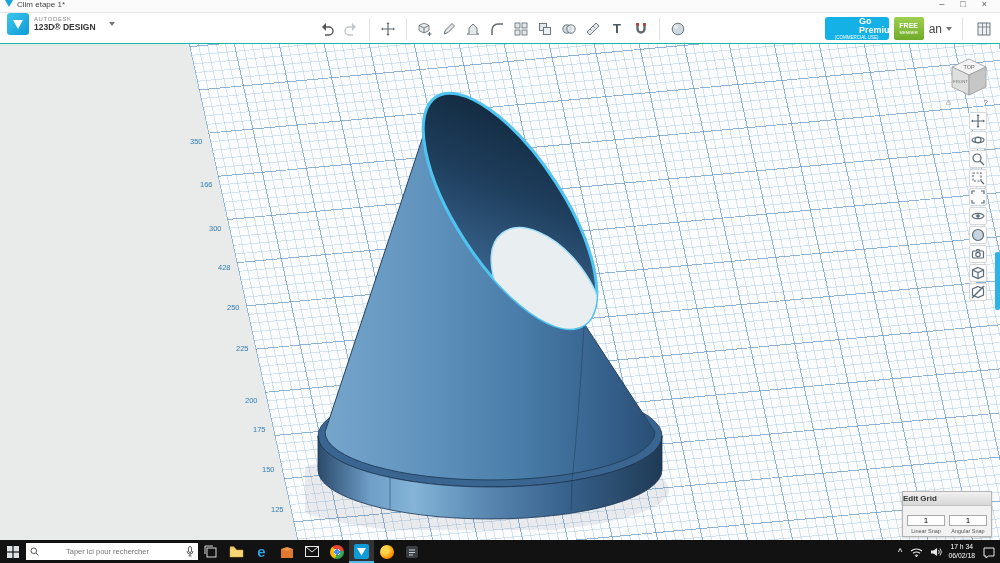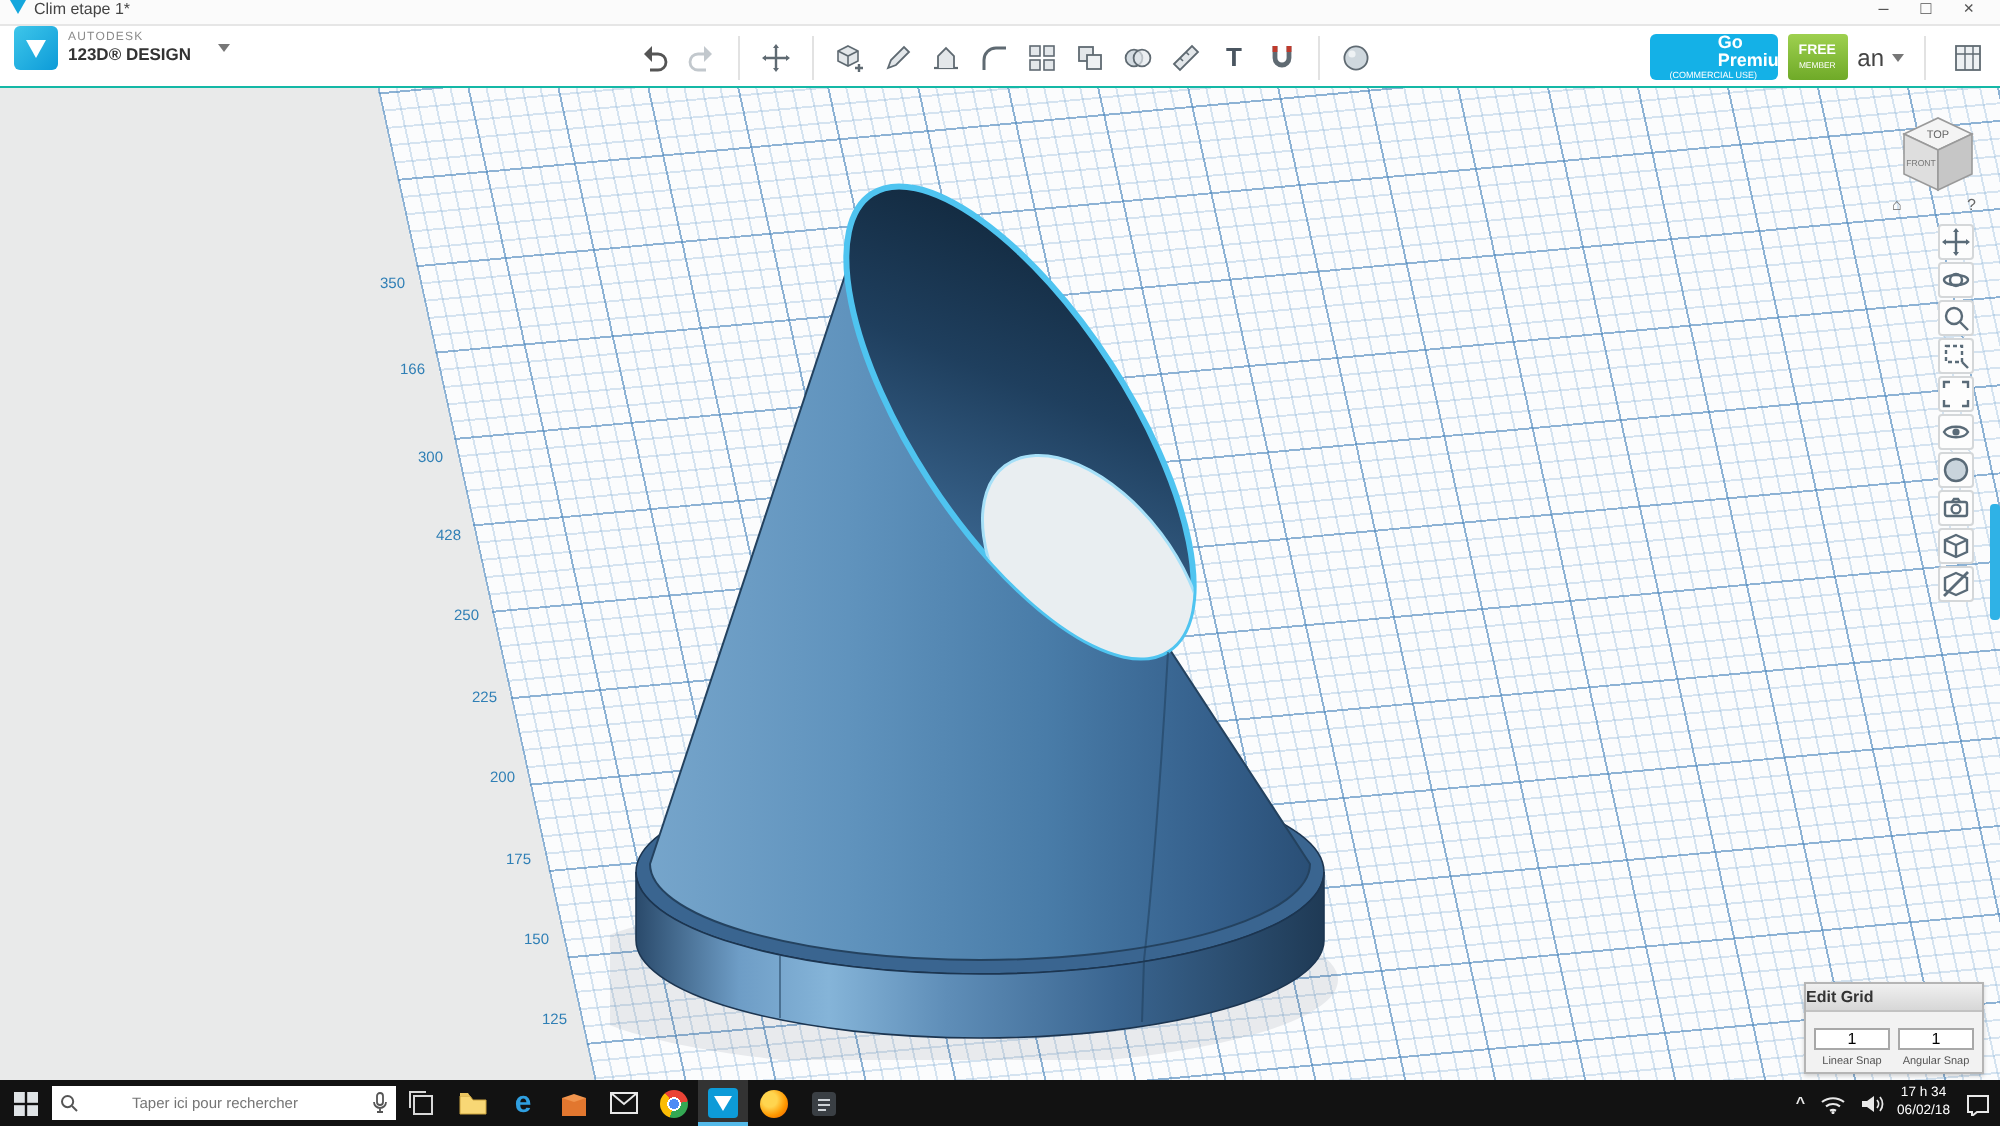--- a/index.html
+++ b/index.html
@@ -240,21 +240,21 @@
 
   <div class="viewport">
     <div class="grid-plane"></div>
 
     <span class="glabel" style="left:190px;top:93px">350</span>
     <span class="glabel" style="left:200px;top:136px">166</span>
     <span class="glabel" style="left:209px;top:180px">300</span>
     <span class="glabel" style="left:218px;top:219px">428</span>
     <span class="glabel" style="left:227px;top:259px">250</span>
     <span class="glabel" style="left:236px;top:300px">225</span>
-    <span class="glabel" style="left:245px;top:340px">200</span>
+    <span class="glabel" style="left:245px;top:352px">200</span>
     <span class="glabel" style="left:253px;top:381px">175</span>
     <span class="glabel" style="left:262px;top:421px">150</span>
     <span class="glabel" style="left:271px;top:461px">125</span>
 
     <svg class="model-svg" width="370" height="450" viewBox="0 0 370 450">
       <defs>
         <linearGradient id="gCone" x1="0" y1="0" x2="1" y2="0">
           <stop offset="0" stop-color="#76a5cb"></stop>
             <stop offset=".3" stop-color="#6093bd"></stop>
           <stop offset=".6" stop-color="#497ca8"></stop>

